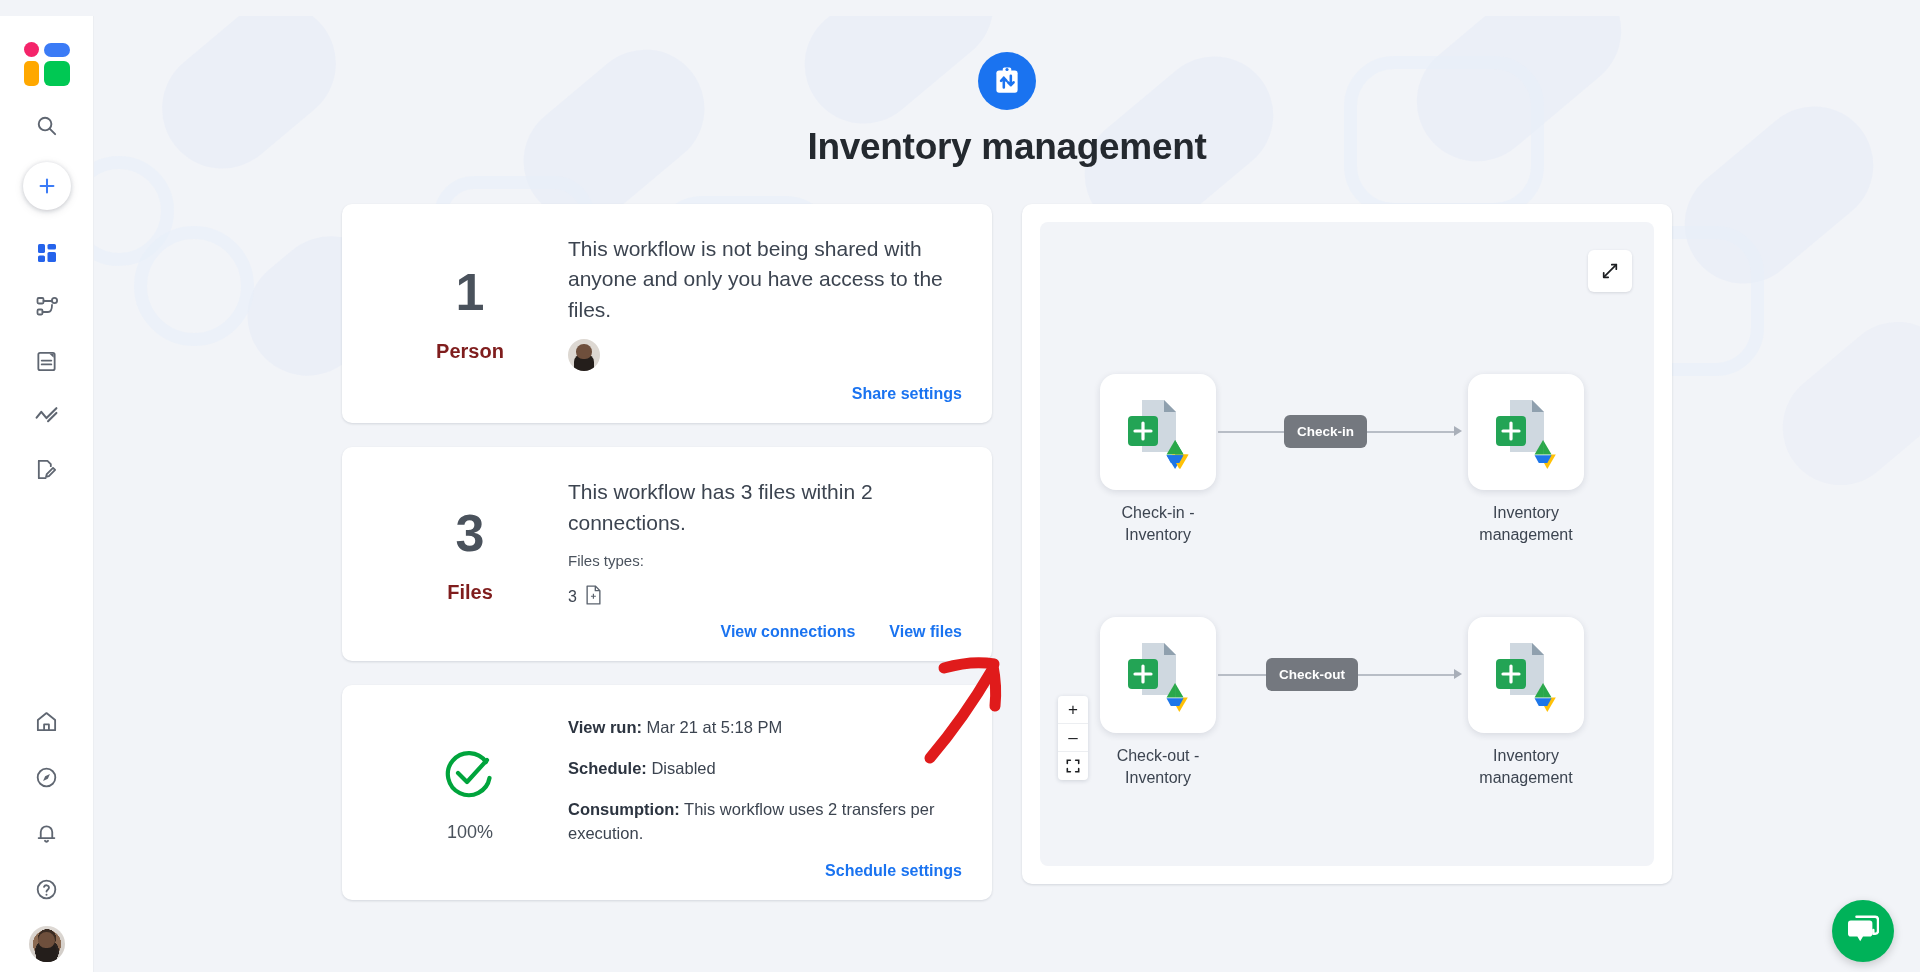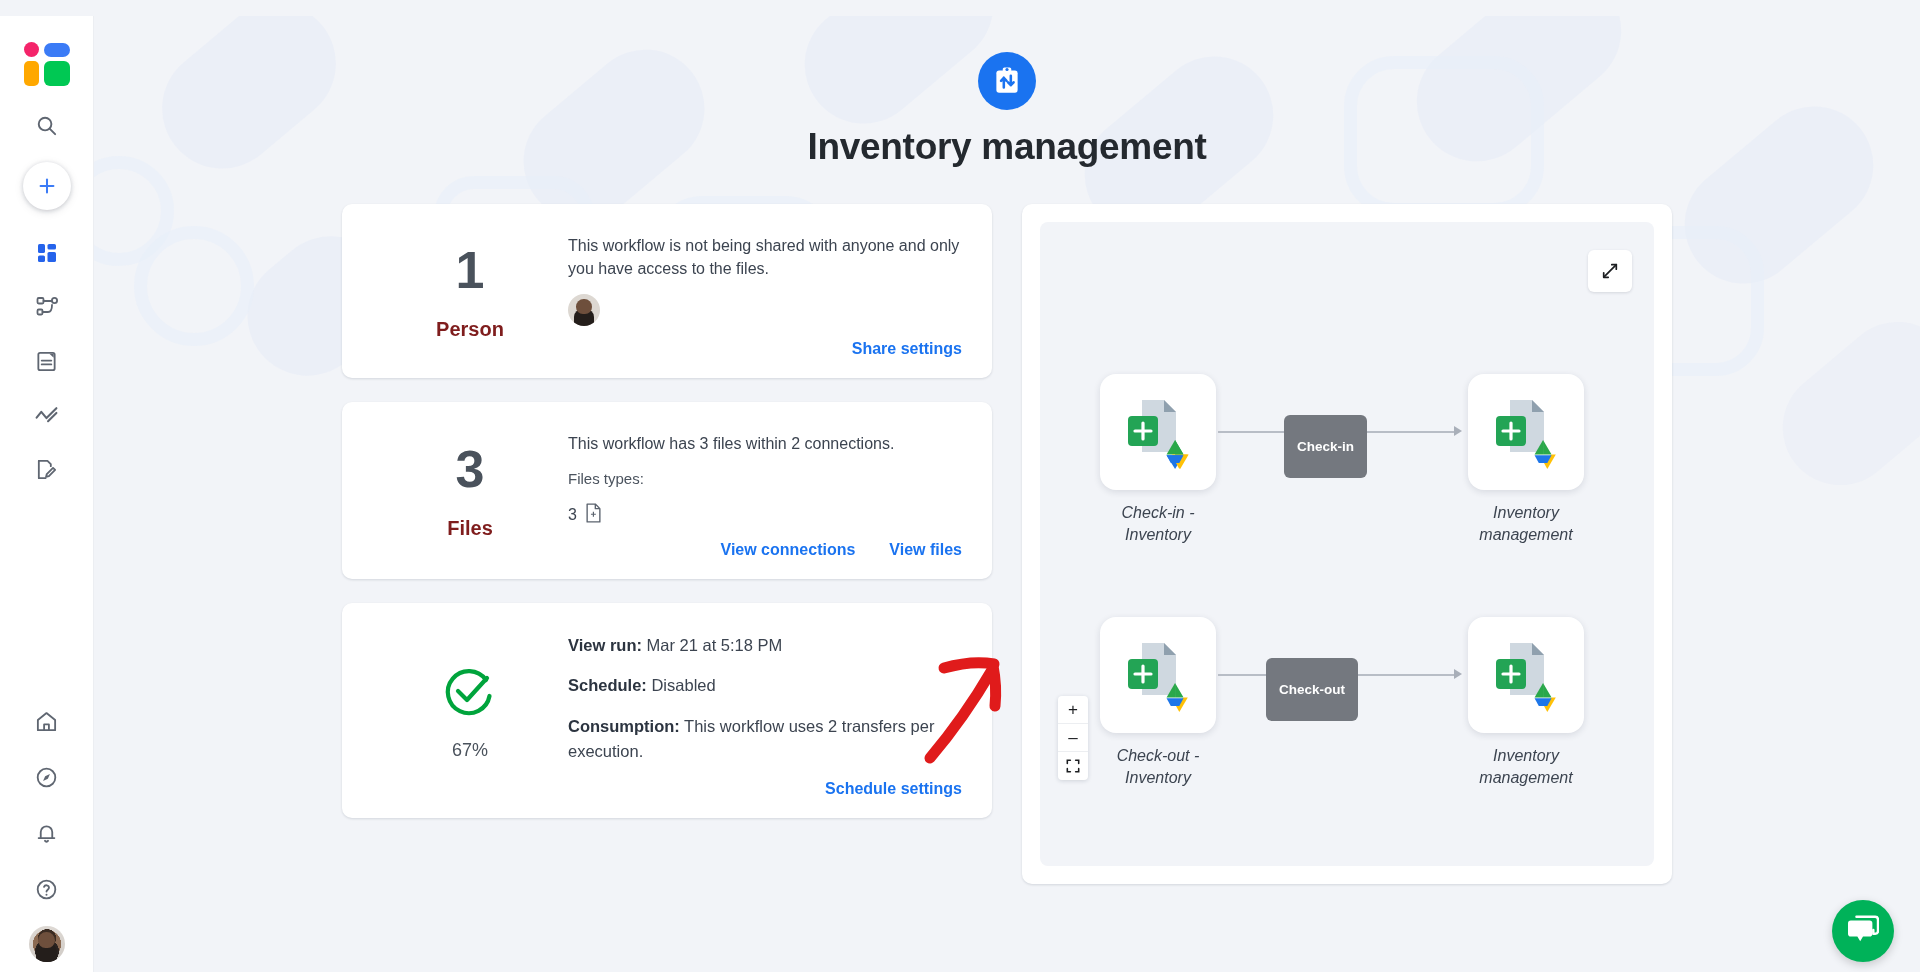--- a/index.html
+++ b/index.html
@@ -105,21 +105,21 @@
     display: flex;
   }
   .card .stat {
     width: 196px; flex: 0 0 196px;
     display: flex; flex-direction: column; align-items: center; justify-content: center;
     color: #4d555f;
   }
   .stat .num { font-size: 52px; font-weight: 700; line-height: 1; color: #4a525c; }
   .stat .lbl { font-size: 20px; font-weight: 700; margin-top: 22px; color: #7f1d1d; }
   .card .body { flex: 1 1 auto; padding-top: 8px; }
-  .body p { font-size: 16px; color: #3c4450; line-height: 1.45; }
+  .body p { font-size: 21px; color: #3c4450; line-height: 1.45; }
   .body .muted { font-size: 15px; color: #4b535e; }
   .row-actions { display: flex; justify-content: flex-end; gap: 34px; margin-top: 14px; }
   .link { color: #1a73f0; font-weight: 700; font-size: 16px; cursor: pointer; text-decoration: none; }
 
   .mini-avatar {
     width: 32px; height: 32px; border-radius: 50%; margin-top: 14px;
     background-color: #ddd8d2; position: relative; overflow: hidden;
   }
   .mini-avatar::before{
     content:""; position:absolute; left:26%; top:14%; width:48%; height:48%;
@@ -151,32 +151,32 @@
     width: 44px; height: 42px; background: #fff; border-radius: 6px;
     box-shadow: 0 1px 3px rgba(25,35,60,.14);
     display: flex; align-items: center; justify-content: center; cursor: pointer;
   }
   .node { position: absolute; width: 116px; text-align: center; }
   .node-box {
     width: 116px; height: 116px; background: #fff; border-radius: 16px;
     box-shadow: 0 2px 7px rgba(25,35,60,.12);
     position: relative;
   }
-  .node-label { margin-top: 12px; font-size: 16px; color: #3c4450; line-height: 1.4; font-style: italic; }
+  .node-label { margin-top: 12px; font-size: 16px; color: #3c4450; line-height: 1.4; }
 
   .edge { position: absolute; height: 2px; background: #b8bdc6; }
   .edge-arrow {
     position: absolute; width: 0; height: 0;
     border-left: 8px solid #a9afb9;
     border-top: 5.5px solid transparent; border-bottom: 5.5px solid transparent;
   }
   .edge-chip {
     position: absolute; background: #74787f; color: #fff;
     font-size: 13.5px; font-weight: 700; border-radius: 6px;
-    padding: 24px 13px; white-space: nowrap;
+    padding: 9px 13px; white-space: nowrap;
   }
 
   .zoom-ctrls {
     position: absolute; left: 18px; bottom: 86px;
     width: 30px; background: #fff; border-radius: 4px;
     box-shadow: 0 1px 4px rgba(25,35,60,.16);
     display: flex; flex-direction: column; overflow: hidden;
   }
   .zoom-ctrls div {
     height: 28px; display: flex; align-items: center; justify-content: center;
@@ -393,21 +393,21 @@
           </div>
 
           <div class="card">
             <div class="stat">
               <span>
                 <svg width="60" height="60" viewBox="0 0 60 60" fill="none" stroke="#00a43c" stroke-width="4.2" stroke-linecap="round" stroke-linejoin="round">
                   <path d="M46 18 A21 21 0 1 0 49.5 34"></path>
                   <polyline points="18,29 27,38 47,16"></polyline>
                 </svg>
               </span>
-              <div class="pct">67%</div>
+              <div class="pct">100%</div>
             </div>
             <div class="body">
               <div class="kv">
                 <b>View run:</b>
                 <span>Mar 21 at 5:18 PM</span>
               </div>
               <div class="kv">
                 <b>Schedule:</b>
                 <span>Disabled</span>
               </div>

